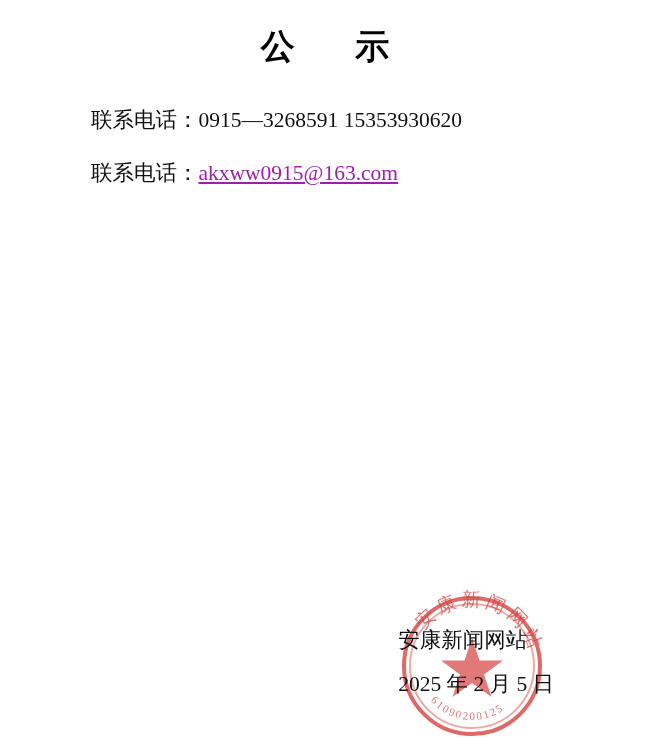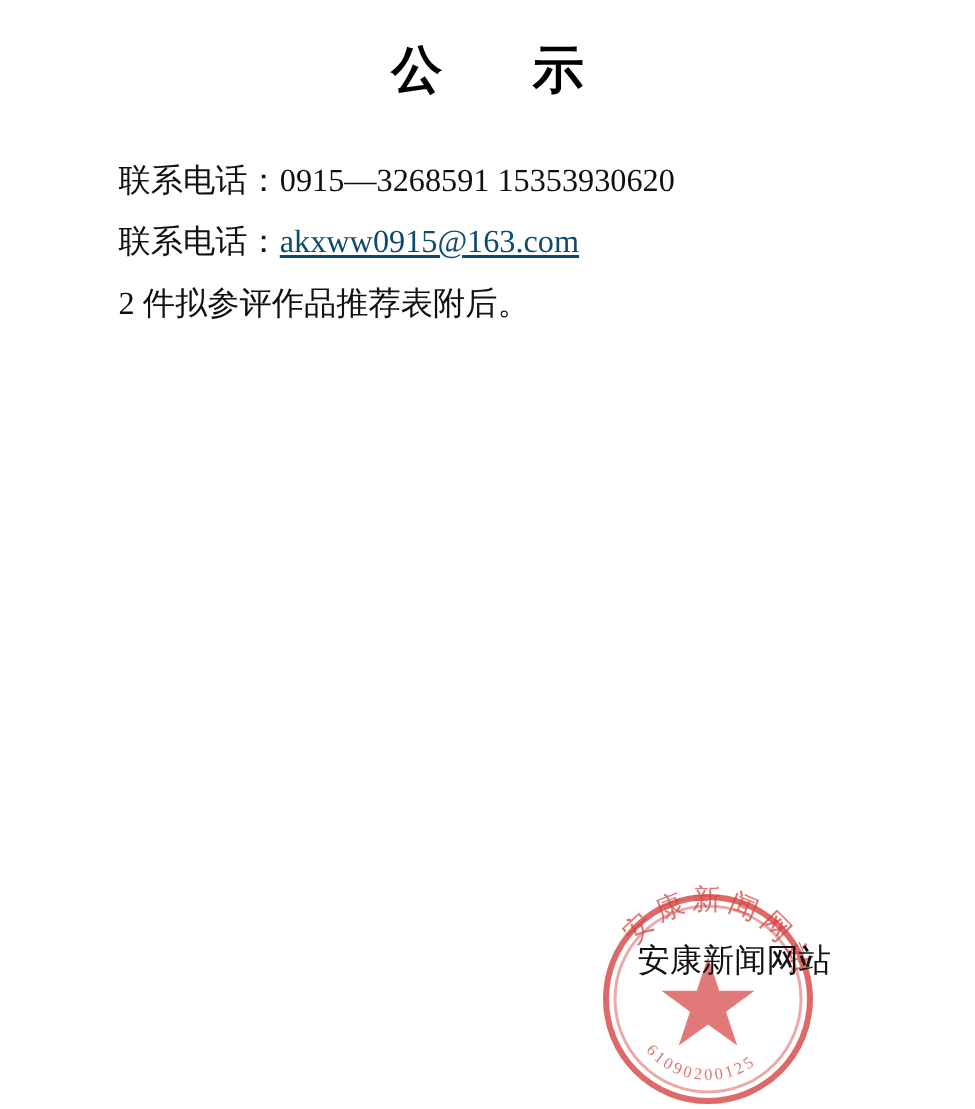--- a/index.html
+++ b/index.html
@@ -39,27 +39,27 @@
     text-align: justify;
     text-justify: inter-ideograph;
     color: #101010;
   }
   .para {
     text-indent: 2em;
     margin: 0 0 2px 0;
   }
   .contact-line {
     text-indent: 2em;
-    margin: 0;
+    margin: 12px;
     font-size: 21.5px;
     line-height: 41px;
   }
   .email-link {
     text-decoration: underline;
-    color: #0c4a6e;
+    color: #a21caf;
     font-family: "Liberation Serif", "DejaVu Serif", serif;
   }
   .sign-block {
     position: absolute;
     right: 96px;
     top: 594px;
     text-align: left;
     font-size: 21.5px;
     line-height: 44px;
     color: #101010;
@@ -91,21 +91,20 @@
   <div class="body-text">
 
 
 
     <p class="contact-line">联系电话：0915—3268591  15353930620</p>
 
     <p class="contact-line">
       <span>联系电话：</span><a class="email-link" href="#">akxww0915@163.com</a>
     </p>
 
-    <p class="contact-line">2 件拟参评作品推荐表附后。</p>
   </div>
 
   <div class="seal">
     <svg width="172" height="172" viewBox="0 0 172 172" xmlns="http://www.w3.org/2000/svg">
       <defs>
         <path id="sealTopArc" d="M 26,86 A 60,60 0 0 1 146,86"></path>
         <path id="sealBottomArc" d="M 32,86 A 54,54 0 0 0 140,86"></path>
       </defs>
       <g fill="none" stroke="#d4403f" stroke-width="4" opacity="0.78">
         <circle cx="86" cy="86" r="68"></circle>
@@ -122,15 +121,16 @@
         <polygon points="86,58 93.5,80.5 117,80.5 98,94.5 105.5,117 86,103 66.5,117 74,94.5 55,80.5 78.5,80.5"></polygon>
       </g>
       <g opacity="0.45" stroke="#d4403f" stroke-width="2" fill="none">
         <circle cx="86" cy="86" r="62"></circle>
       </g>
     </svg>
   </div>
 
   <div class="sign-block">
     <div class="sign-line">安康新闻网站</div>
+    <div class="sign-line">2025 年 2 月 5 日</div>
   </div>
 
 </div>
 
 </body></html>

